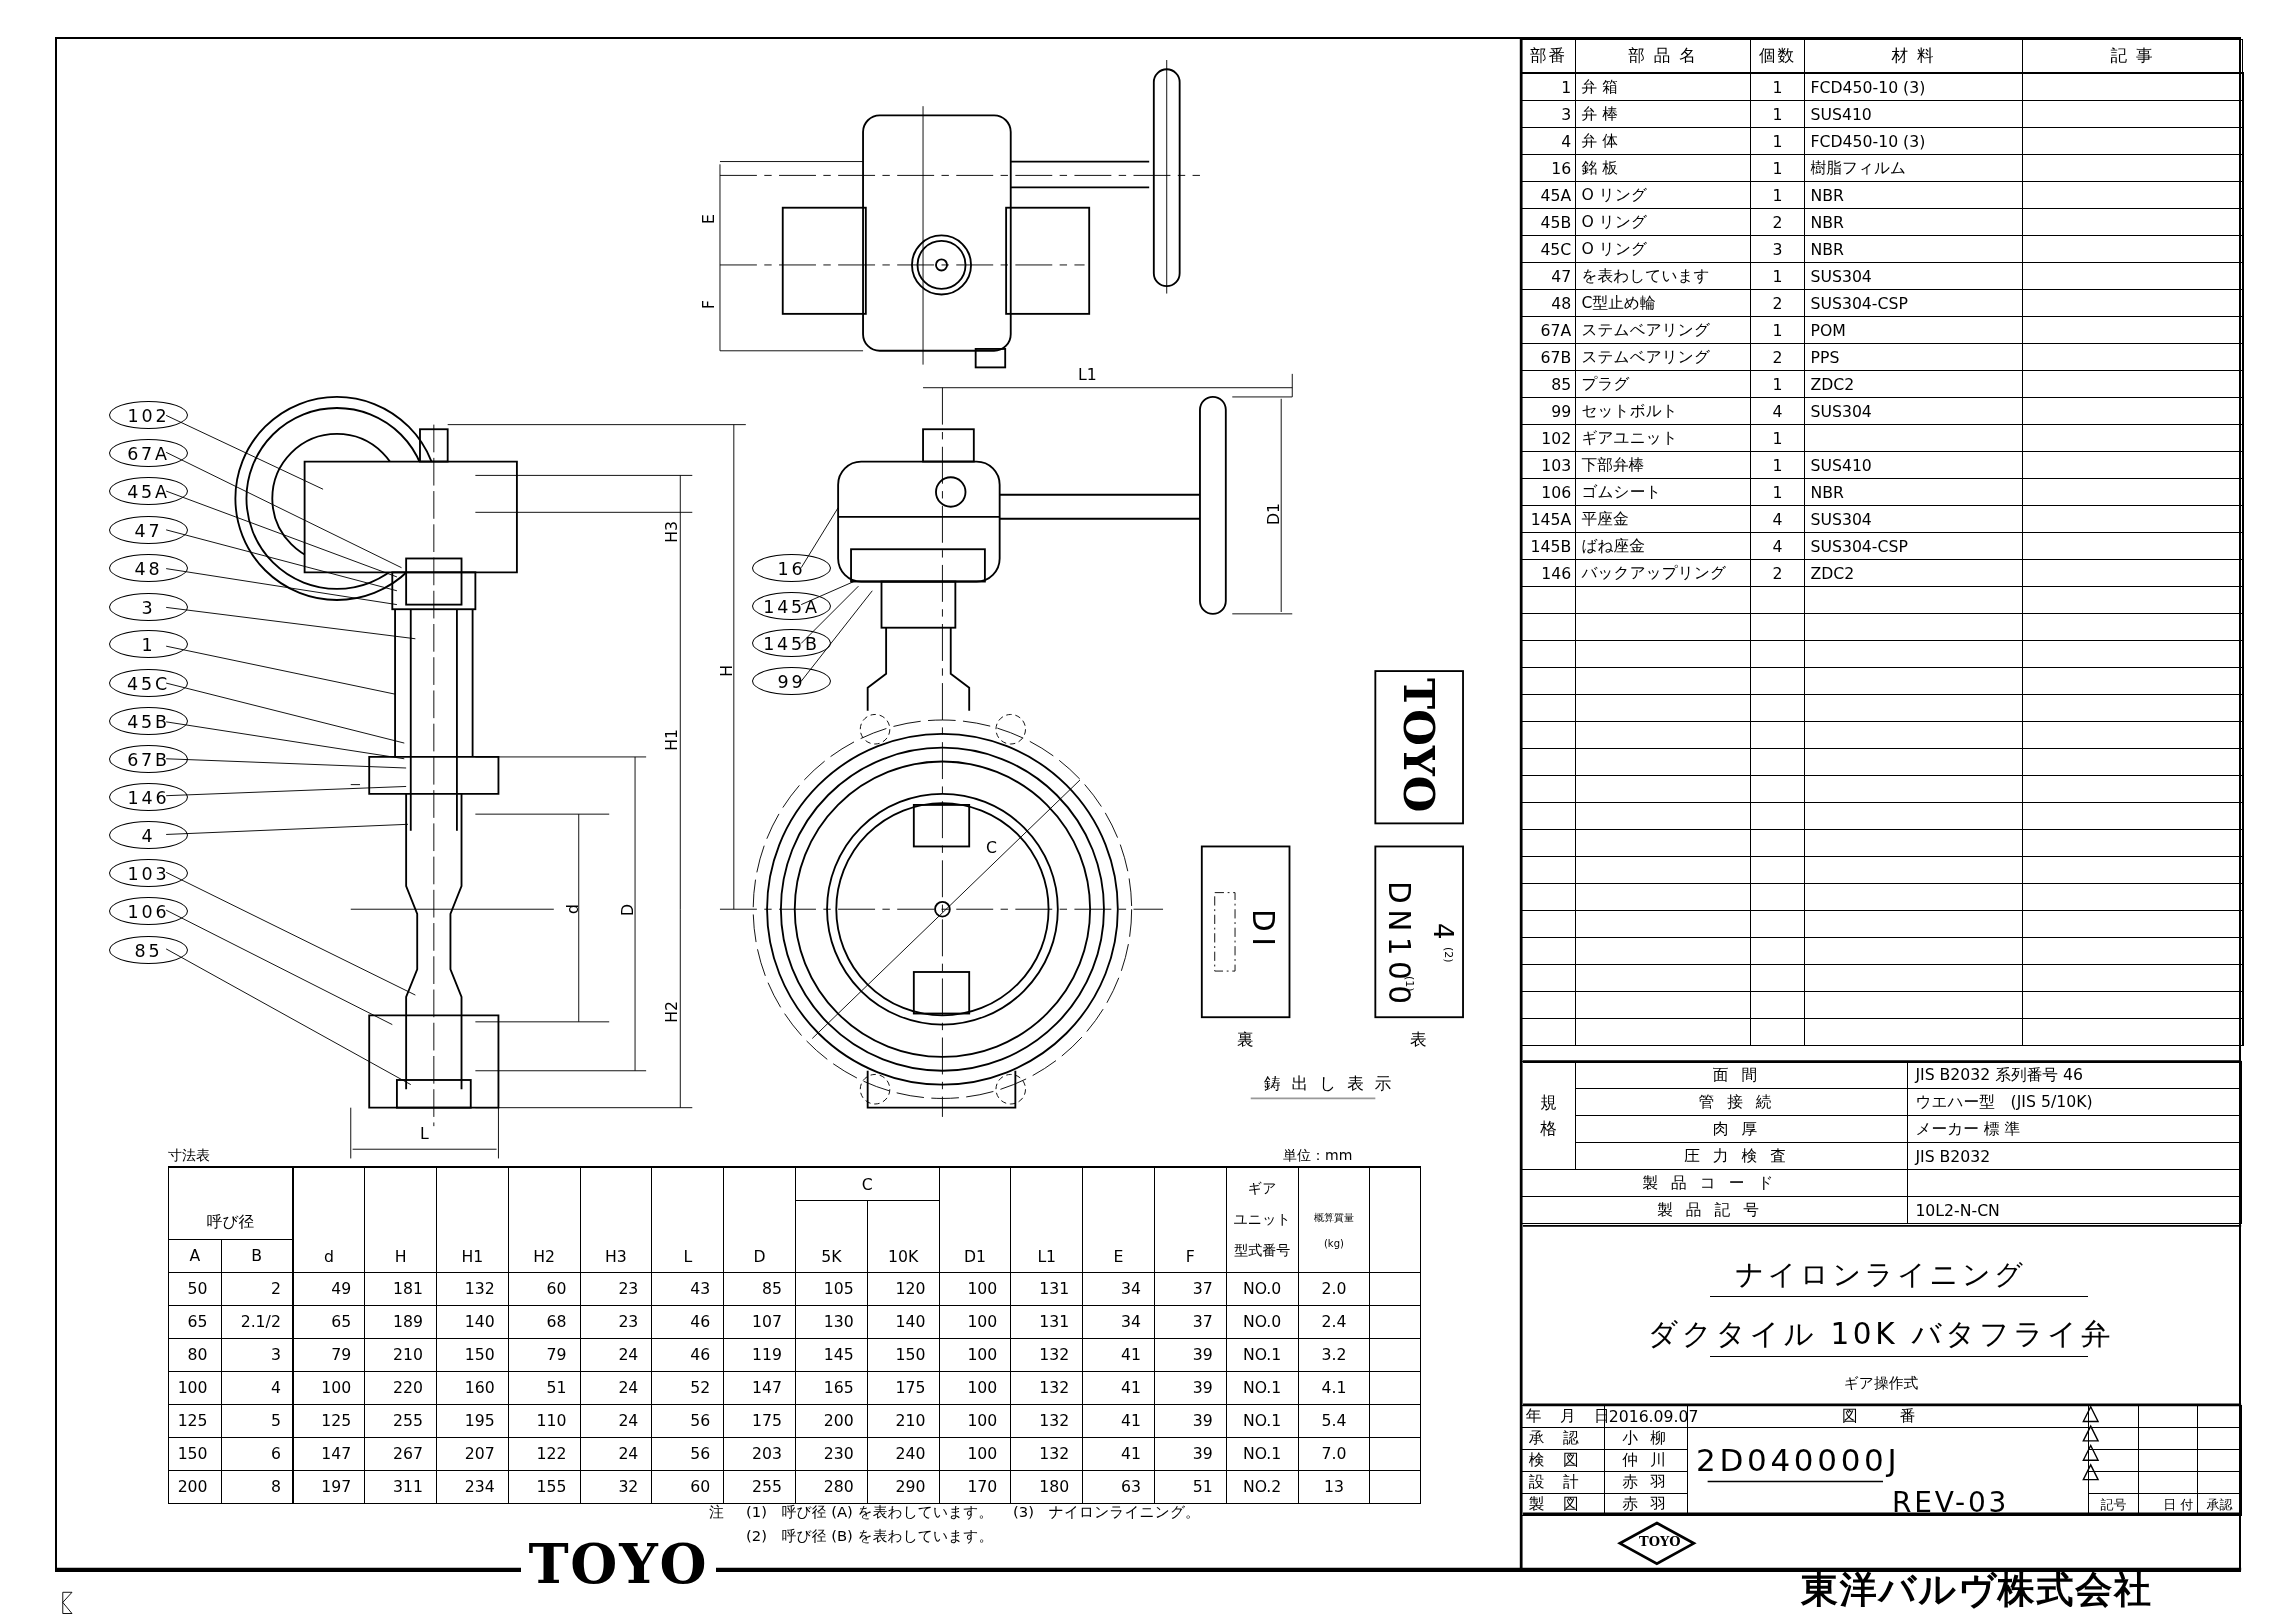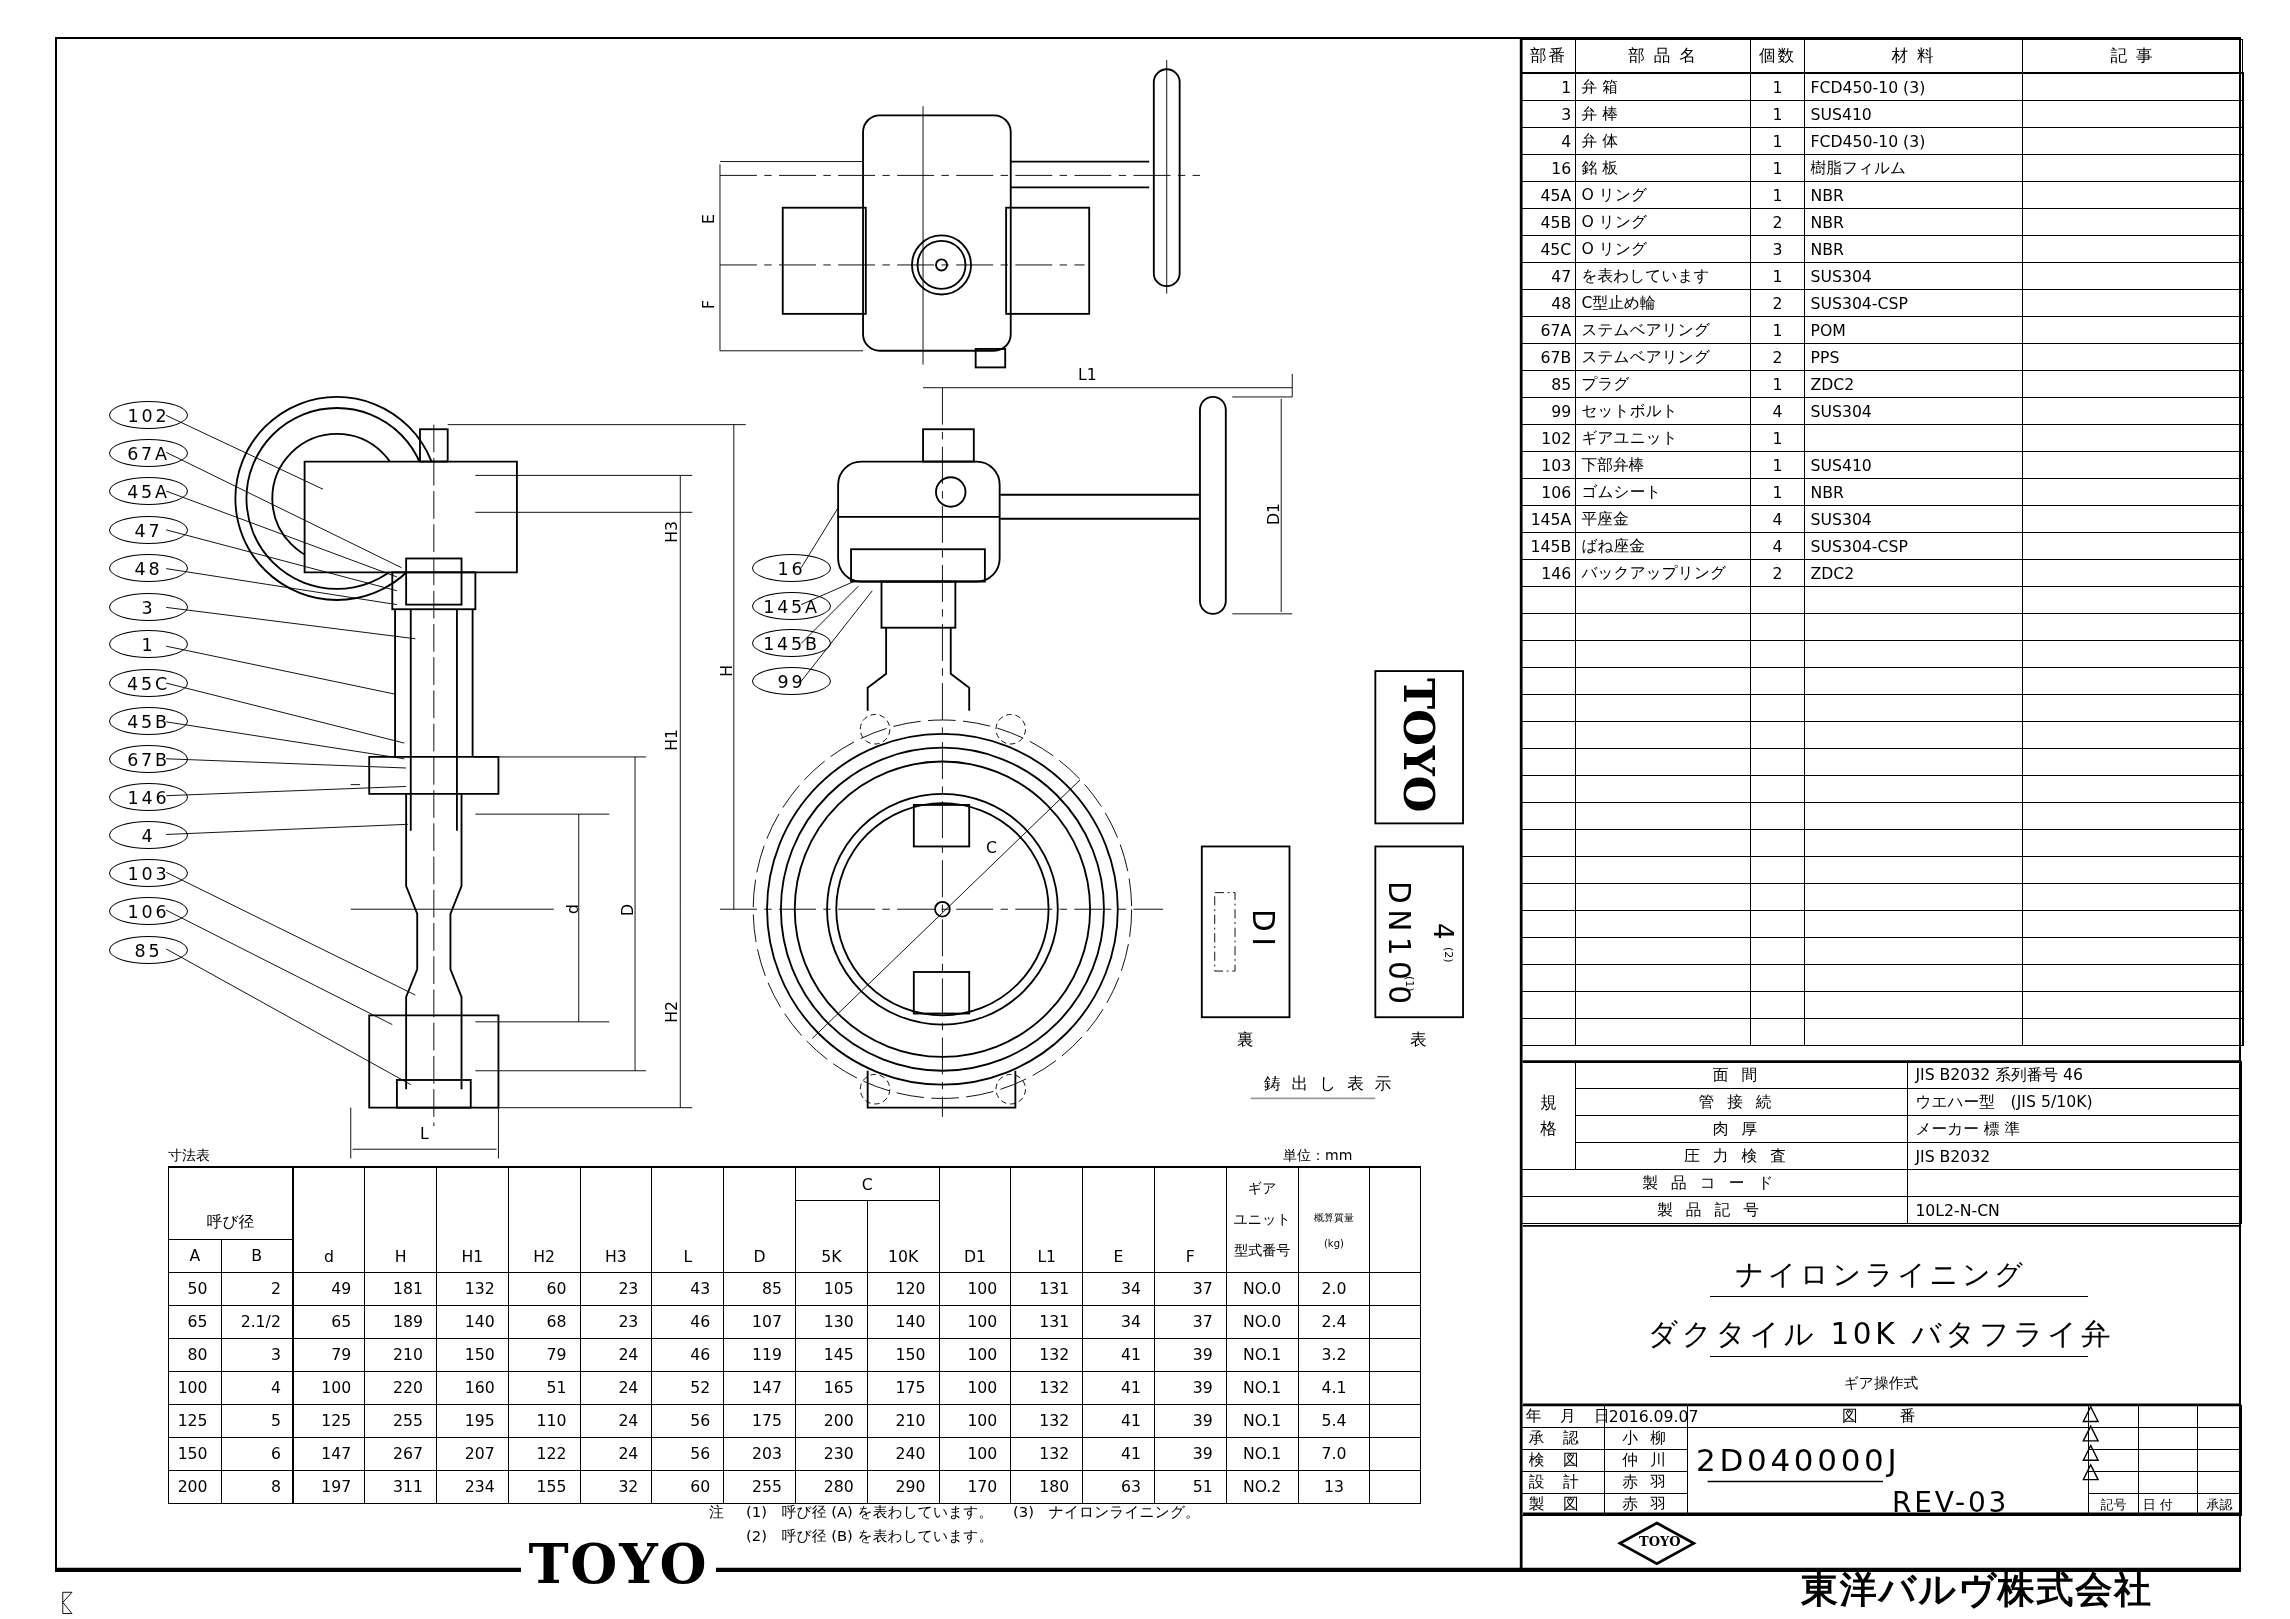--- a/index.html
+++ b/index.html
@@ -615,21 +615,21 @@
     <td class="k">設計</td>
     <td class="v">赤 羽</td>
     <td></td>
         <td></td>
         <td></td>
   </tr>
   <tr>
     <td class="k">製図</td>
     <td class="v">赤 羽</td>
     <td style="font-size:13px;text-align:center">記号</td>
-    <td style="font-size:13px;text-align:left">日 付</td>
+    <td style="font-size:13px;text-align:right">日 付</td>
     <td style="font-size:13px;text-align:center">承認</td>
   </tr>
 </tbody>
   </table>
 <div class="drawno">2D040000J</div>
 <div class="rev">REV-03</div>
 
 <div class="company">
   <div class="abs" style="left:118px;top:20px;font-family:'DejaVu Serif',serif;font-weight:bold;font-size:13px;">TOYO</div>
   <div class="company-name">東洋バルヴ株式会社</div>

